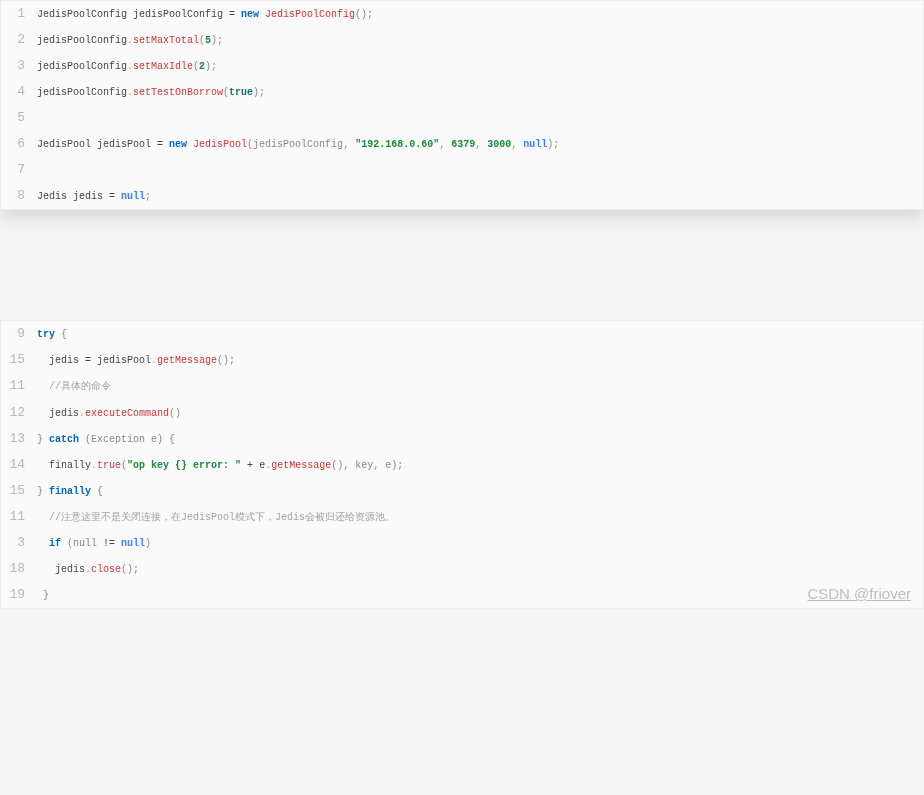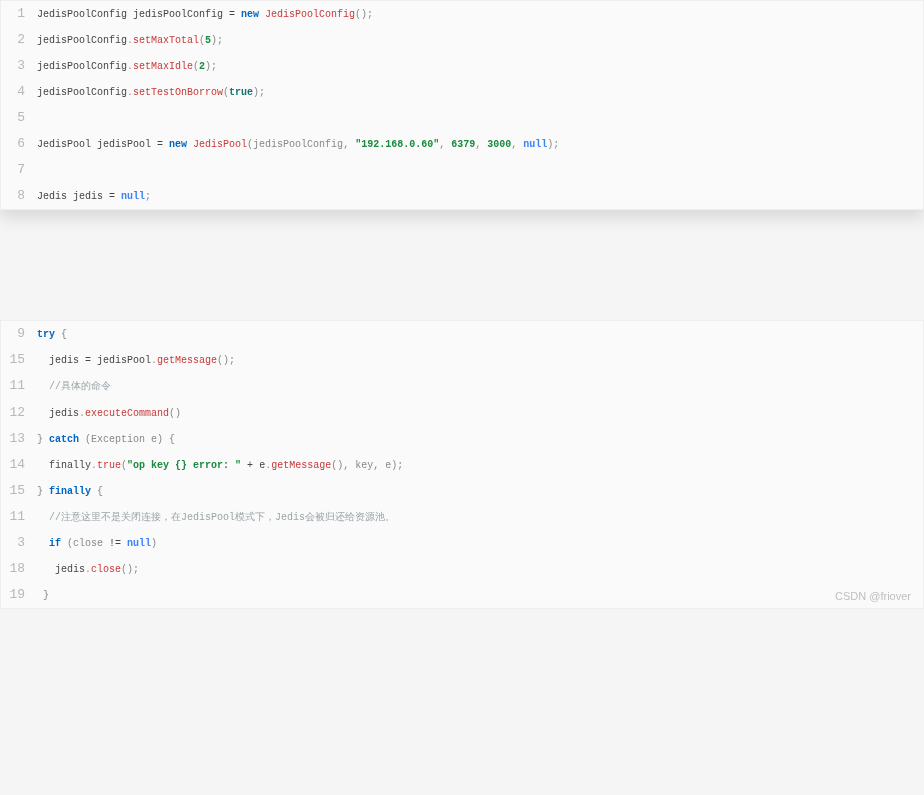--- a/index.html
+++ b/index.html
@@ -51,23 +51,24 @@
     .nullkw { color: #3b82f6; font-weight: 700; }
     .comment { color: #9aa5a8; text-align: right; }
     .plain { color: #444; }
     .op { color: #444; }
     .dot { color: #999; }
     .paren { color: #888; }
     .watermark {
       position: absolute;
       bottom: 6px;
       right: 12px;
-      font-size: 11px;
+      font-size: 15px;
       color: rgba(150,150,150,0.6);
       font-family: Arial, sans-serif;
+      text-decoration: underline;
     }
   </style>
 </head>
 <body>
 
 <div id="container">
     <div class="code-block code-block-top">
       <div class="code-row">
         <div class="line-num">1</div>
         <div class="code-content"><span class="plain">JedisPoolConfig jedisPoolConfig </span><span class="op">=</span><span class="plain"> </span><span class="kw">new</span><span class="plain"> </span><span class="method">JedisPoolConfig</span><span class="paren">();</span></div>
@@ -129,21 +130,21 @@
       <div class="code-row">
         <div class="line-num">15</div>
         <div class="code-content"><span class="paren">} </span><span class="kw">finally</span><span class="paren"> {</span></div>
       </div>
       <div class="code-row">
         <div class="line-num">11</div>
         <div class="code-content"><span class="plain">  </span><span class="comment">//注意这里不是关闭连接，在JedisPool模式下，Jedis会被归还给资源池。</span></div>
       </div>
       <div class="code-row">
         <div class="line-num">3</div>
-        <div class="code-content"><span class="plain">  </span><span class="kw">if</span><span class="paren"> (close </span><span class="op">!=</span><span class="plain"> </span><span class="nullkw">null</span><span class="paren">)</span></div>
+        <div class="code-content"><span class="plain">  </span><span class="kw">if</span><span class="paren"> (null </span><span class="op">!=</span><span class="plain"> </span><span class="nullkw">null</span><span class="paren">)</span></div>
       </div>
       <div class="code-row">
         <div class="line-num">18</div>
         <div class="code-content"><span class="plain">   jedis</span><span class="dot">.</span><span class="method">close</span><span class="paren">();</span></div>
       </div>
       <div class="code-row">
         <div class="line-num">19</div>
         <div class="code-content"><span class="paren"> }</span></div>
       </div>
       <div class="watermark">CSDN @friover</div>

